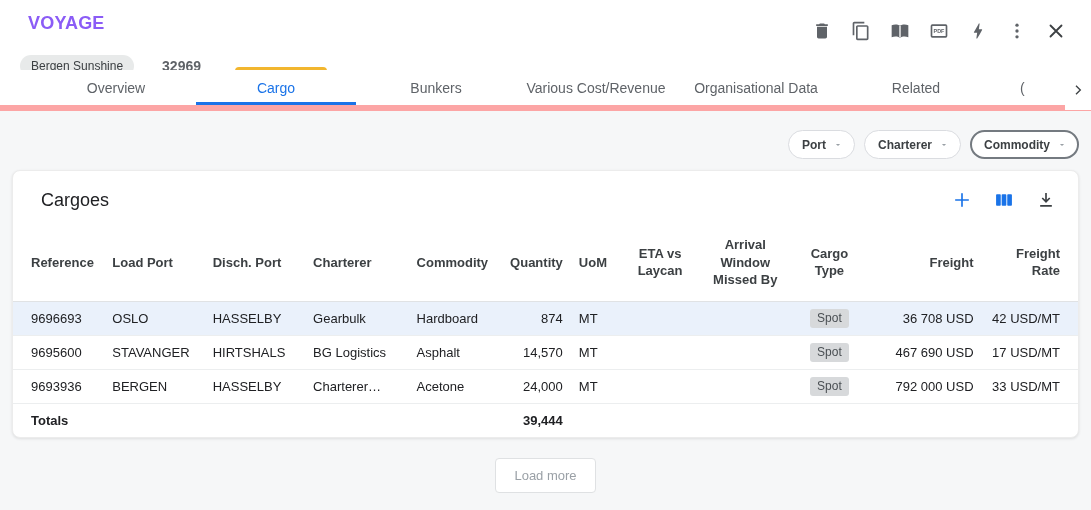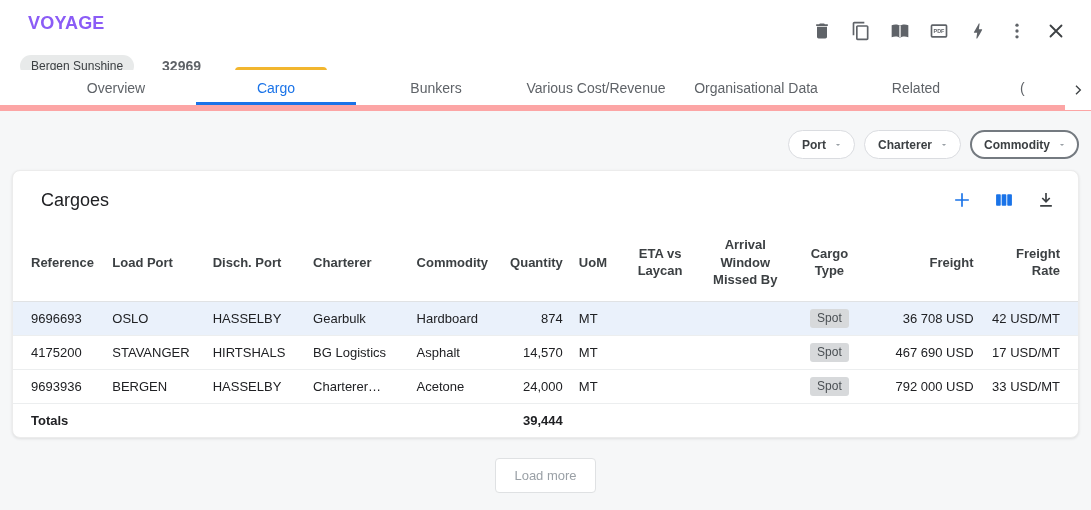--- a/index.html
+++ b/index.html
@@ -221,21 +221,21 @@
           <td class="al">Hardboard</td>
           <td class="ar">874</td>
           <td class="al">MT</td>
           <td class="ac"></td>
           <td class="ac"></td>
           <td class="ac"><span class="badge">Spot</span></td>
           <td class="ar">36 708 USD</td>
           <td class="ar">42 USD/MT</td>
         </tr>
         <tr>
-          <td class="al">4175200</td>
+          <td class="al">9695600</td>
           <td class="al">STAVANGER</td>
           <td class="al">HIRTSHALS</td>
           <td class="al">BG Logistics</td>
           <td class="al">Asphalt</td>
           <td class="ar">14,570</td>
           <td class="al">MT</td>
           <td class="ac"></td>
           <td class="ac"></td>
           <td class="ac"><span class="badge">Spot</span></td>
           <td class="ar">467 690 USD</td>

